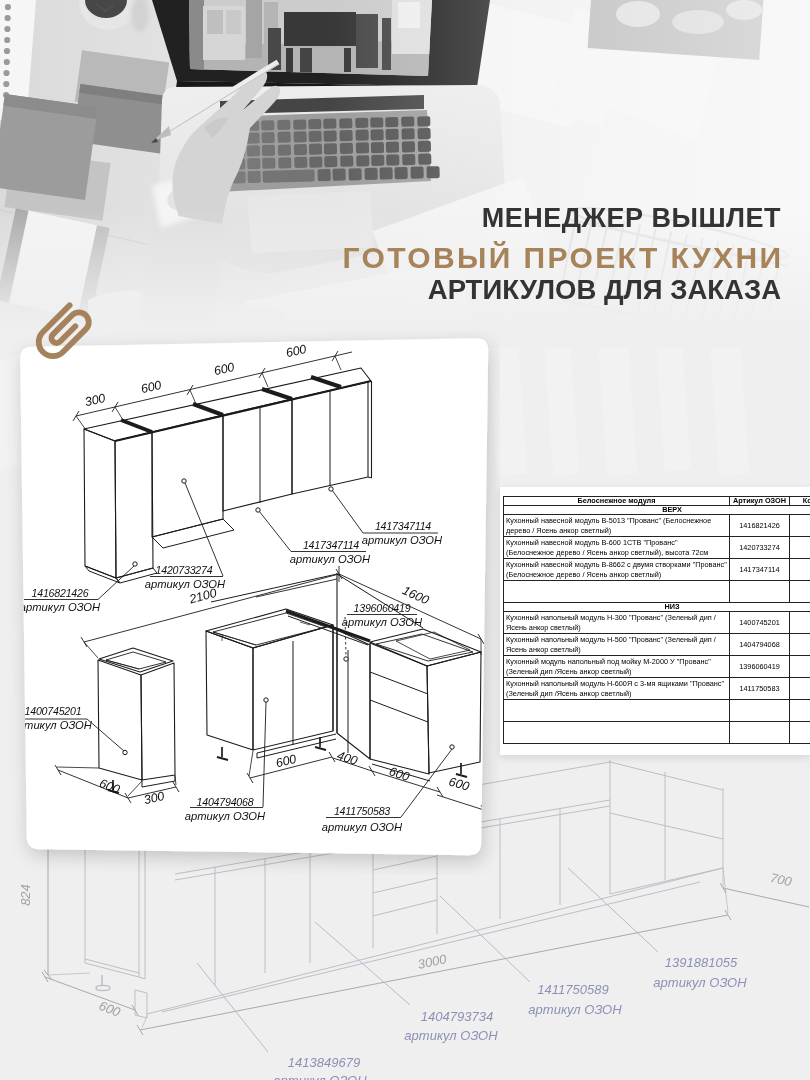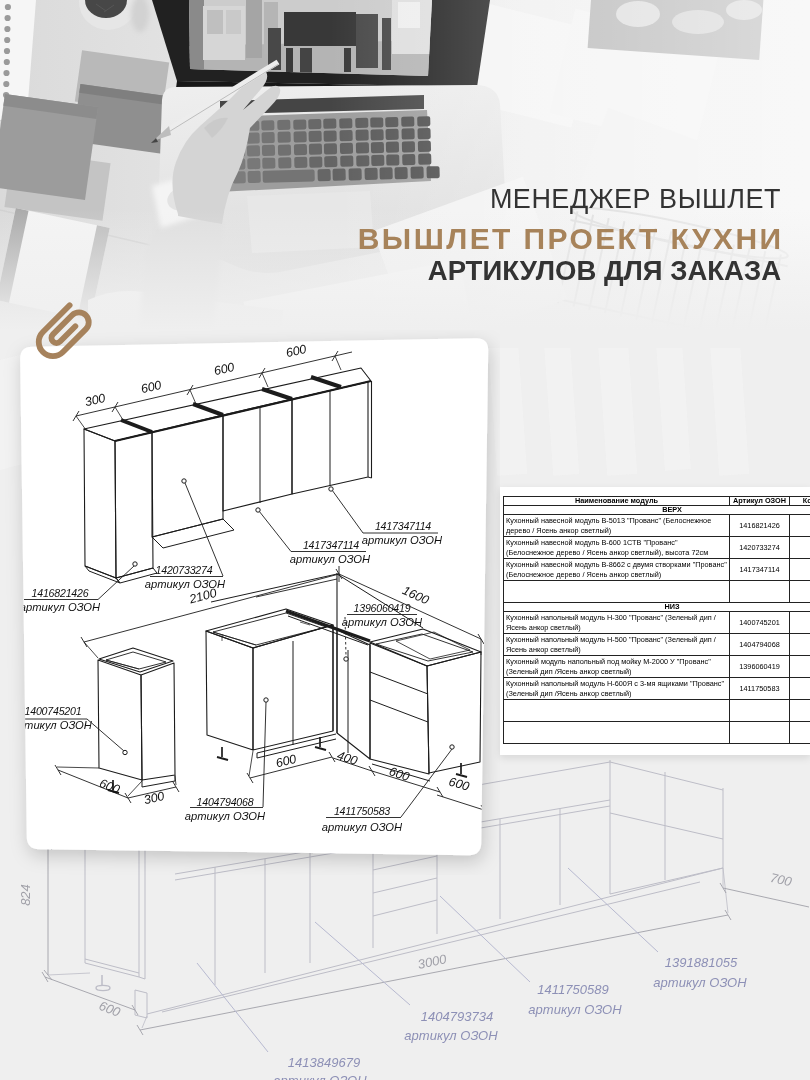--- a/index.html
+++ b/index.html
@@ -1,19 +1,19 @@
 <!DOCTYPE html>
 <html><head>
 <meta charset="utf-8">
 <style>
 html,body{margin:0;padding:0;}
 body{width:810px;height:1080px;overflow:hidden;background:#efefef;font-family:"Liberation Sans", sans-serif;position:relative;}
 #page{position:absolute;left:0;top:0;width:810px;height:1080px;overflow:hidden;}
 #headline{position:absolute;right:29px;top:183px;text-align:right;z-index:30;color:#333333;}
-#headline .l1{font-size:27px;font-weight:normal;letter-spacing:0.5px;line-height:33px;}
+#headline .l1{font-size:27px;font-weight:bold;letter-spacing:0.5px;line-height:33px;margin-top:19px;}
 #headline .l2{font-size:30px;font-weight:bold;color:#a7835a;letter-spacing:2.4px;line-height:38px;position:relative;top:4px;margin-right:-2.5px;}
 #headline .l3{font-size:27.5px;font-weight:bold;letter-spacing:0px;line-height:33px;}
 #sheet{position:absolute;left:500px;top:487px;width:310px;height:268px;background:#ffffff;z-index:10;box-shadow:0 3px 8px rgba(0,0,0,0.10);}
 #ztable{position:absolute;left:3px;top:9px;border-collapse:collapse;font-size:7.3px;color:#000;table-layout:fixed;width:322px;}
 #ztable td{border:1px solid #222;padding:0 2px;vertical-align:middle;line-height:9.2px;overflow:hidden;}
 #ztable .num{text-align:center;}
 #ztable .hdr{font-weight:bold;text-align:center;height:7px;line-height:8px;white-space:nowrap;}
 #ztable .sec{font-weight:bold;text-align:center;height:7px;line-height:8px;}
 #ztable .r{height:22px;}
 </style>
@@ -259,21 +259,21 @@
 <line x1="168" y1="130" x2="278" y2="62" stroke="#bdbdbd" stroke-width="1" transform="translate(0,2.4)"></line>
 <polygon points="169,126 171,135 153,141 Z" fill="#bdbdbd"></polygon>
 <polygon points="156,138 151,143 158,142 Z" fill="#454545"></polygon>
 
 <rect x="330" y="0" width="480" height="348" fill="url(#fader)"></rect>
 <rect x="0" y="0" width="810" height="348" fill="url(#fadeb)"></rect>
 </svg></div>
 
 <div id="headline">
 <div class="l1">МЕНЕДЖЕР ВЫШЛЕТ</div>
-<div class="l2">ВЫШЛЕТ ПРОЕКТ КУХНИ</div>
+<div class="l2">ГОТОВЫЙ ПРОЕКТ КУХНИ</div>
 <div class="l3">АРТИКУЛОВ ДЛЯ ЗАКАЗА</div>
 </div>
 
 <svg id="bottomdraw" style="position:absolute;left:0;top:0;z-index:1;" width="810" height="1080" viewBox="0 0 810 1080" font-family="Liberation Sans, sans-serif">
 
 <g opacity="0.38" fill="#f8f8f8">
 <rect x="492" y="325" width="30" height="150" transform="rotate(-4 507 400)"></rect>
 <rect x="548" y="330" width="26" height="145" transform="rotate(-4 561 400)"></rect>
 <rect x="602" y="325" width="30" height="150" transform="rotate(-4 617 400)"></rect>
 <rect x="660" y="330" width="26" height="140" transform="rotate(-4 673 400)"></rect>
@@ -360,21 +360,21 @@
 <text x="701" y="967" font-size="13" font-style="italic" font-weight="normal" text-anchor="middle" fill="#8d90b6">1391881055</text>
 <text x="700" y="987" font-size="13" font-style="italic" font-weight="normal" text-anchor="middle" fill="#8d90b6">артикул ОЗОН</text>
 <line x1="658" y1="952" x2="568" y2="868" stroke="#b7b9d0" stroke-width="1.0"></line>
 </g>
 </svg>
 
 <div id="sheet">
 <table id="ztable">
 <tbody>
           <tr class="h">
-            <td class="hdr" style="width:221px;">Наименование модуль</td>
+            <td class="hdr" style="width:221px;">Белоснежное модуля</td>
             <td class="hdr" style="width:55px;">Артикул ОЗОН</td>
             <td class="hdr" style="width:46px;">Кол-во</td>
           </tr>
 <tr>
             <td class="sec" colspan="3">ВЕРХ</td>
           </tr>
 <tr class="r">
             <td>Кухонный навесной модуль В-5013 "Прованс" (Белоснежное дерево / Ясень анкор светлый)</td>
             <td class="num">1416821426</td>
             <td></td>

